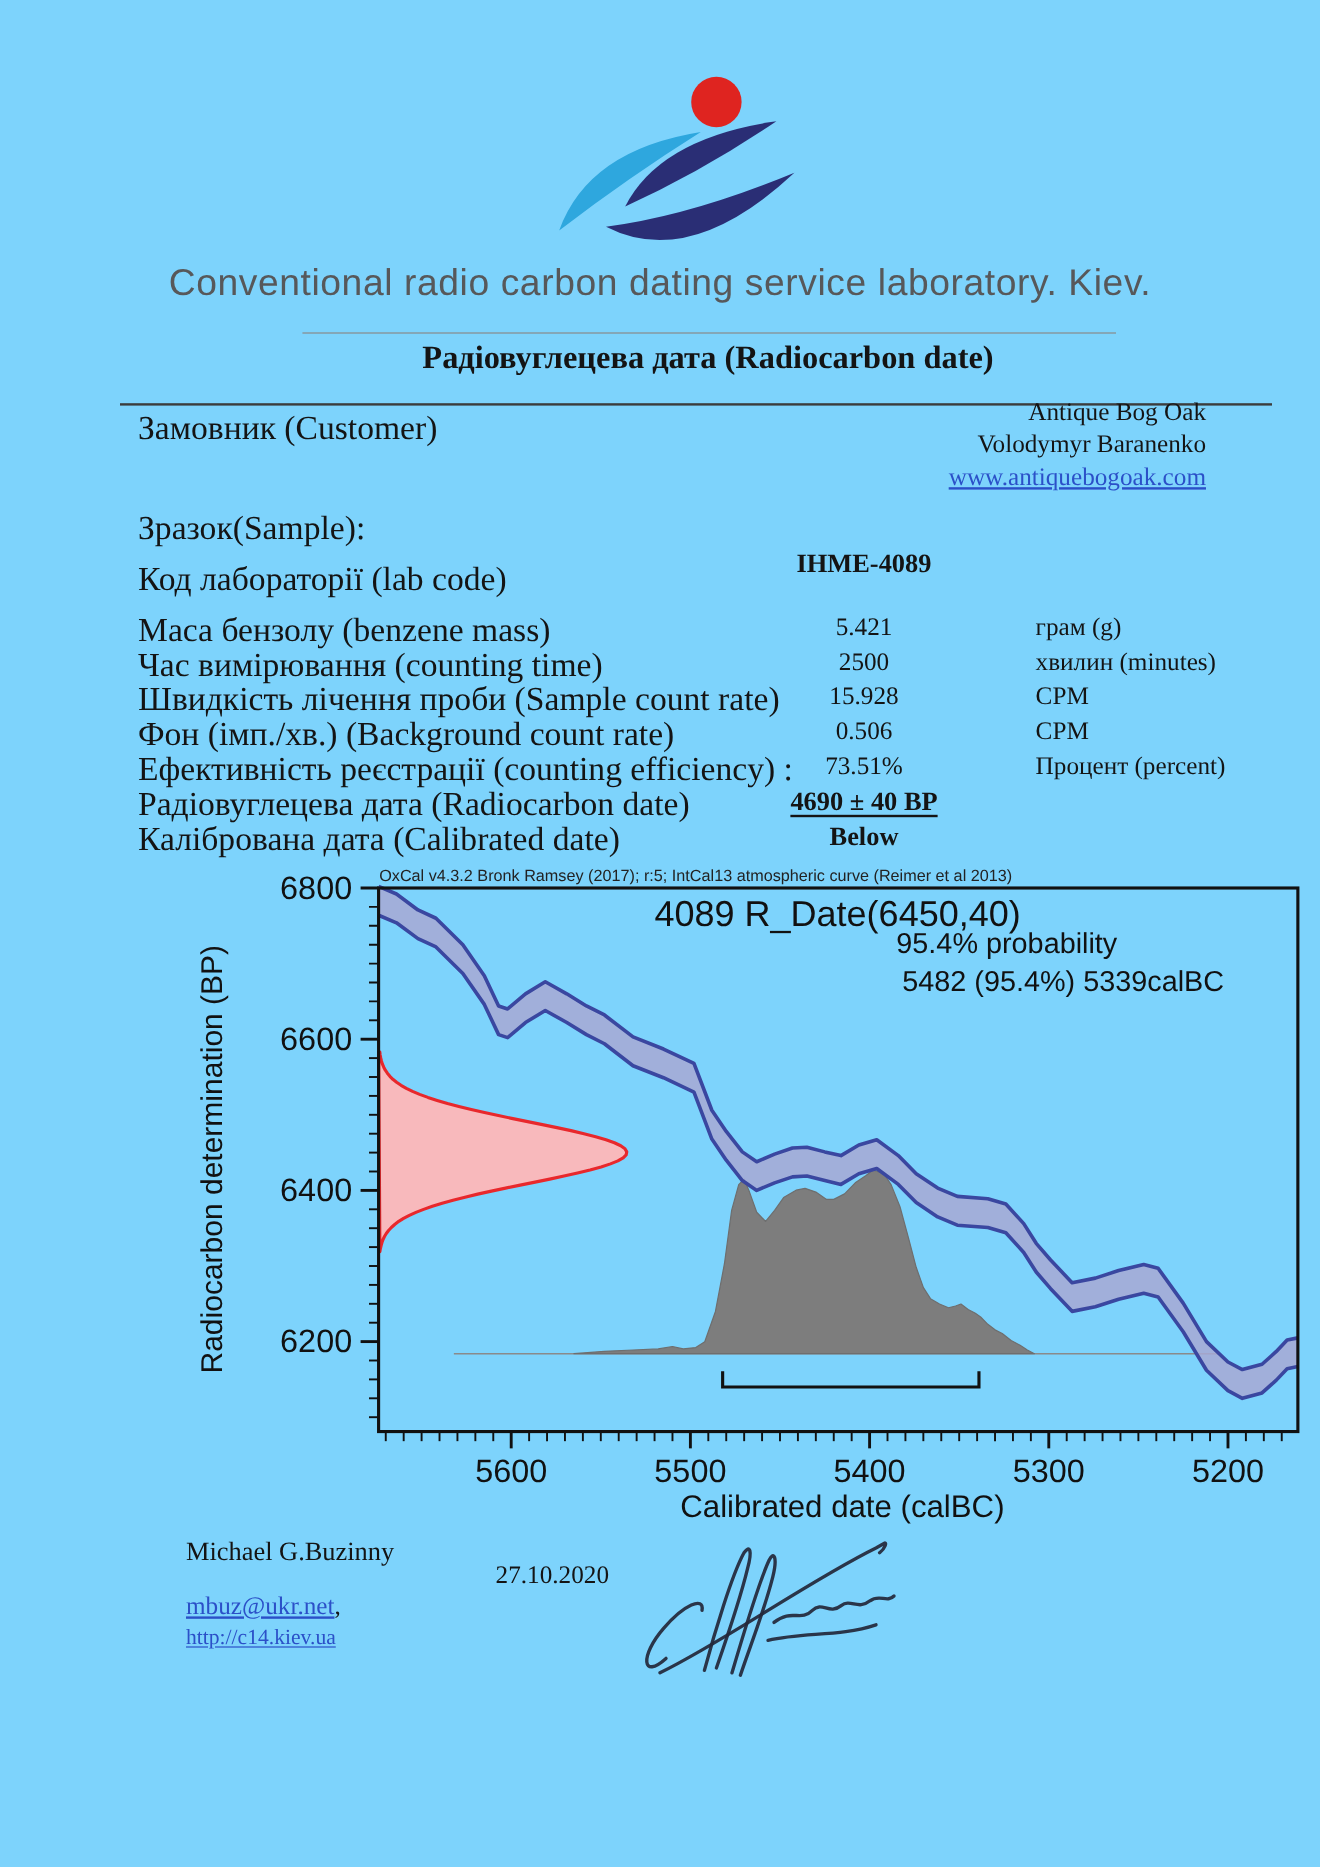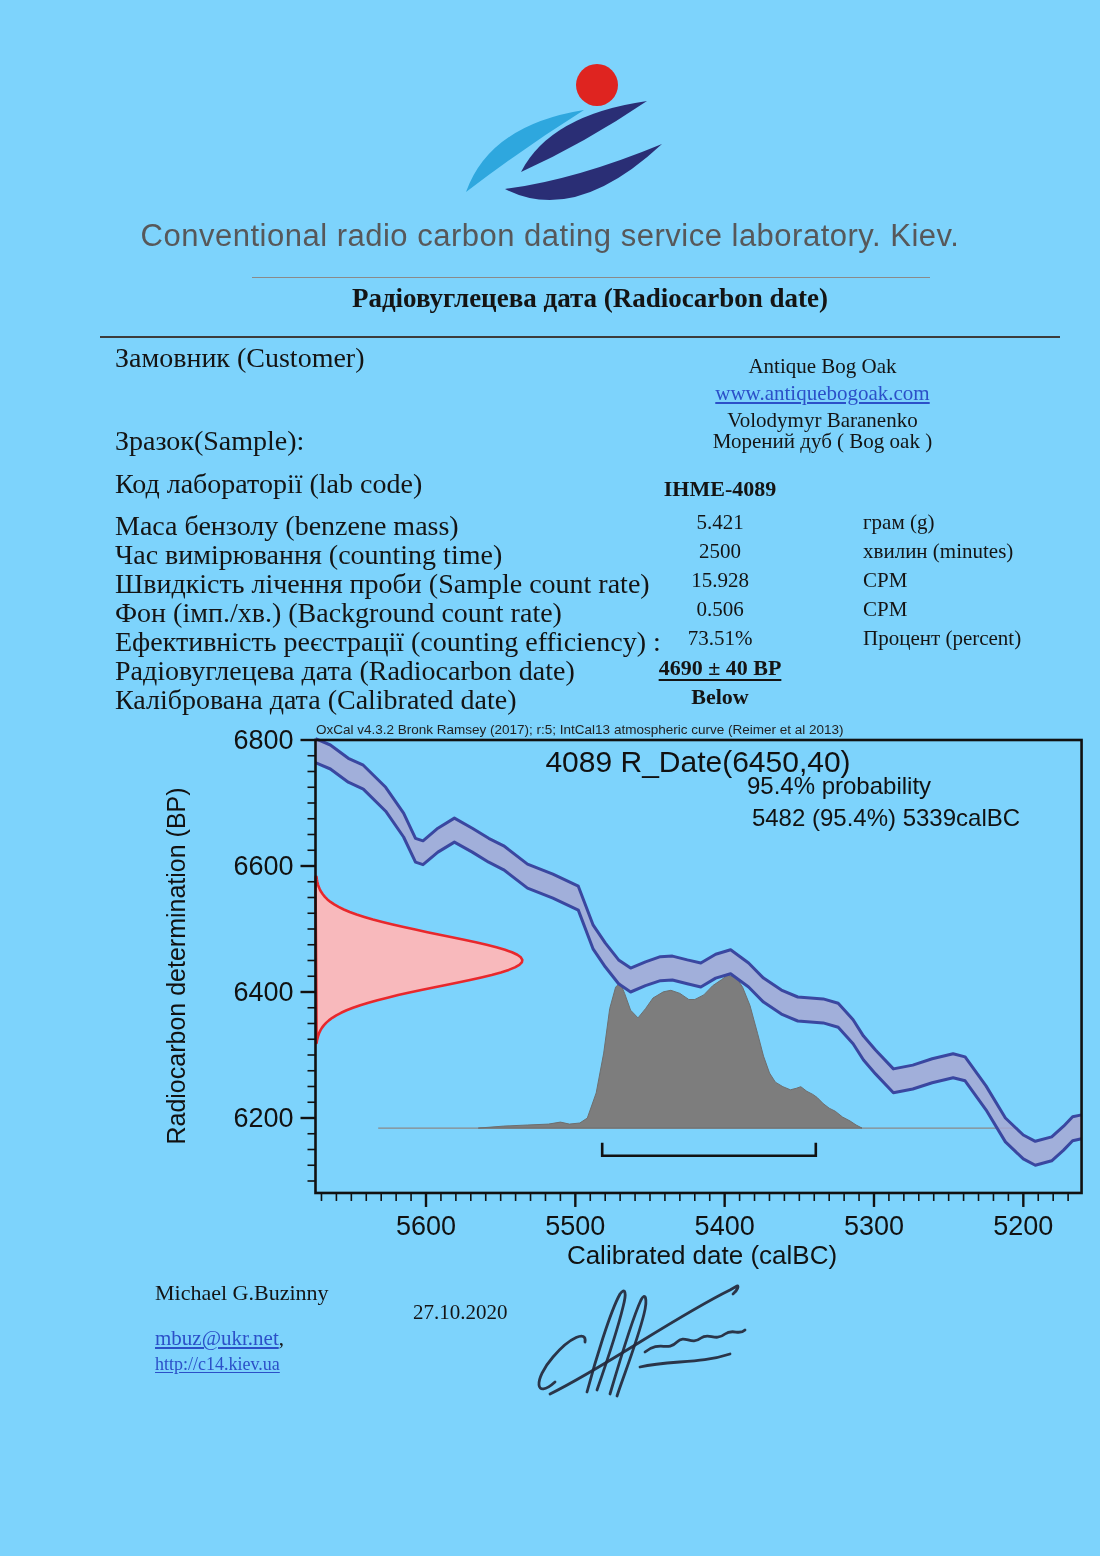--- a/index.html
+++ b/index.html
@@ -38,32 +38,31 @@
         <circle cx="157" cy="30" r="21" fill="#df2420"></circle>
       </svg>
   </div>
 
   <div class="abs org-title">Conventional radio carbon dating service laboratory. Kiev.</div>
   <div class="abs header-rule"></div>
   <h1 class="abs doc-title">Радіовуглецева дата (Radiocarbon date)</h1>
   <div class="abs table-rule"></div>
 
   <div class="abs lbl" style="left:115px;top:342px;">Замовник (Customer)</div>
-  <div class="abs cust-col" style="top:353px;">
+  <div class="abs cust-col" style="top:330px;text-align:right;">
     <div>Antique Bog Oak</div>
+    <div>Volodymyr Baranenko</div>
     <div><a class="doclink">www.antiquebogoak.com</a></div>
-    <div>Volodymyr Baranenko</div>
   </div>
 
   <div class="abs lbl" style="left:115px;top:425px;">Зразок(Sample):</div>
-  <div class="abs cust-col" style="top:428px;">Морений дуб ( Bog oak )</div>
 
   <div id="field-rows">
       <div class="abs lbl" style="left:115px;top:468px;">Код лабораторії (lab code)</div>
-      <div class="abs val-col bold" style="top:476px;text-align:center;">IHME-4089</div>
+      <div class="abs val-col bold" style="top:457px;text-align:center;">IHME-4089</div>
       <div class="abs lbl" style="left:115px;top:510px;">Маса бензолу (benzene mass)</div>
       <div class="abs val-col" style="top:510px;">5.421</div>
       <div class="abs unit-col" style="top:510px;">грам (g)</div>
       <div class="abs lbl" style="left:115px;top:539px;">Час вимірювання (counting time)</div>
       <div class="abs val-col" style="top:539px;">2500</div>
       <div class="abs unit-col" style="top:539px;">хвилин (minutes)</div>
       <div class="abs lbl" style="left:115px;top:568px;">Швидкість лічення проби (Sample count rate)</div>
       <div class="abs val-col" style="top:568px;">15.928</div>
       <div class="abs unit-col" style="top:568px;">CPM</div>
       <div class="abs lbl" style="left:115px;top:597px;">Фон (імп./хв.) (Background count rate)</div>

